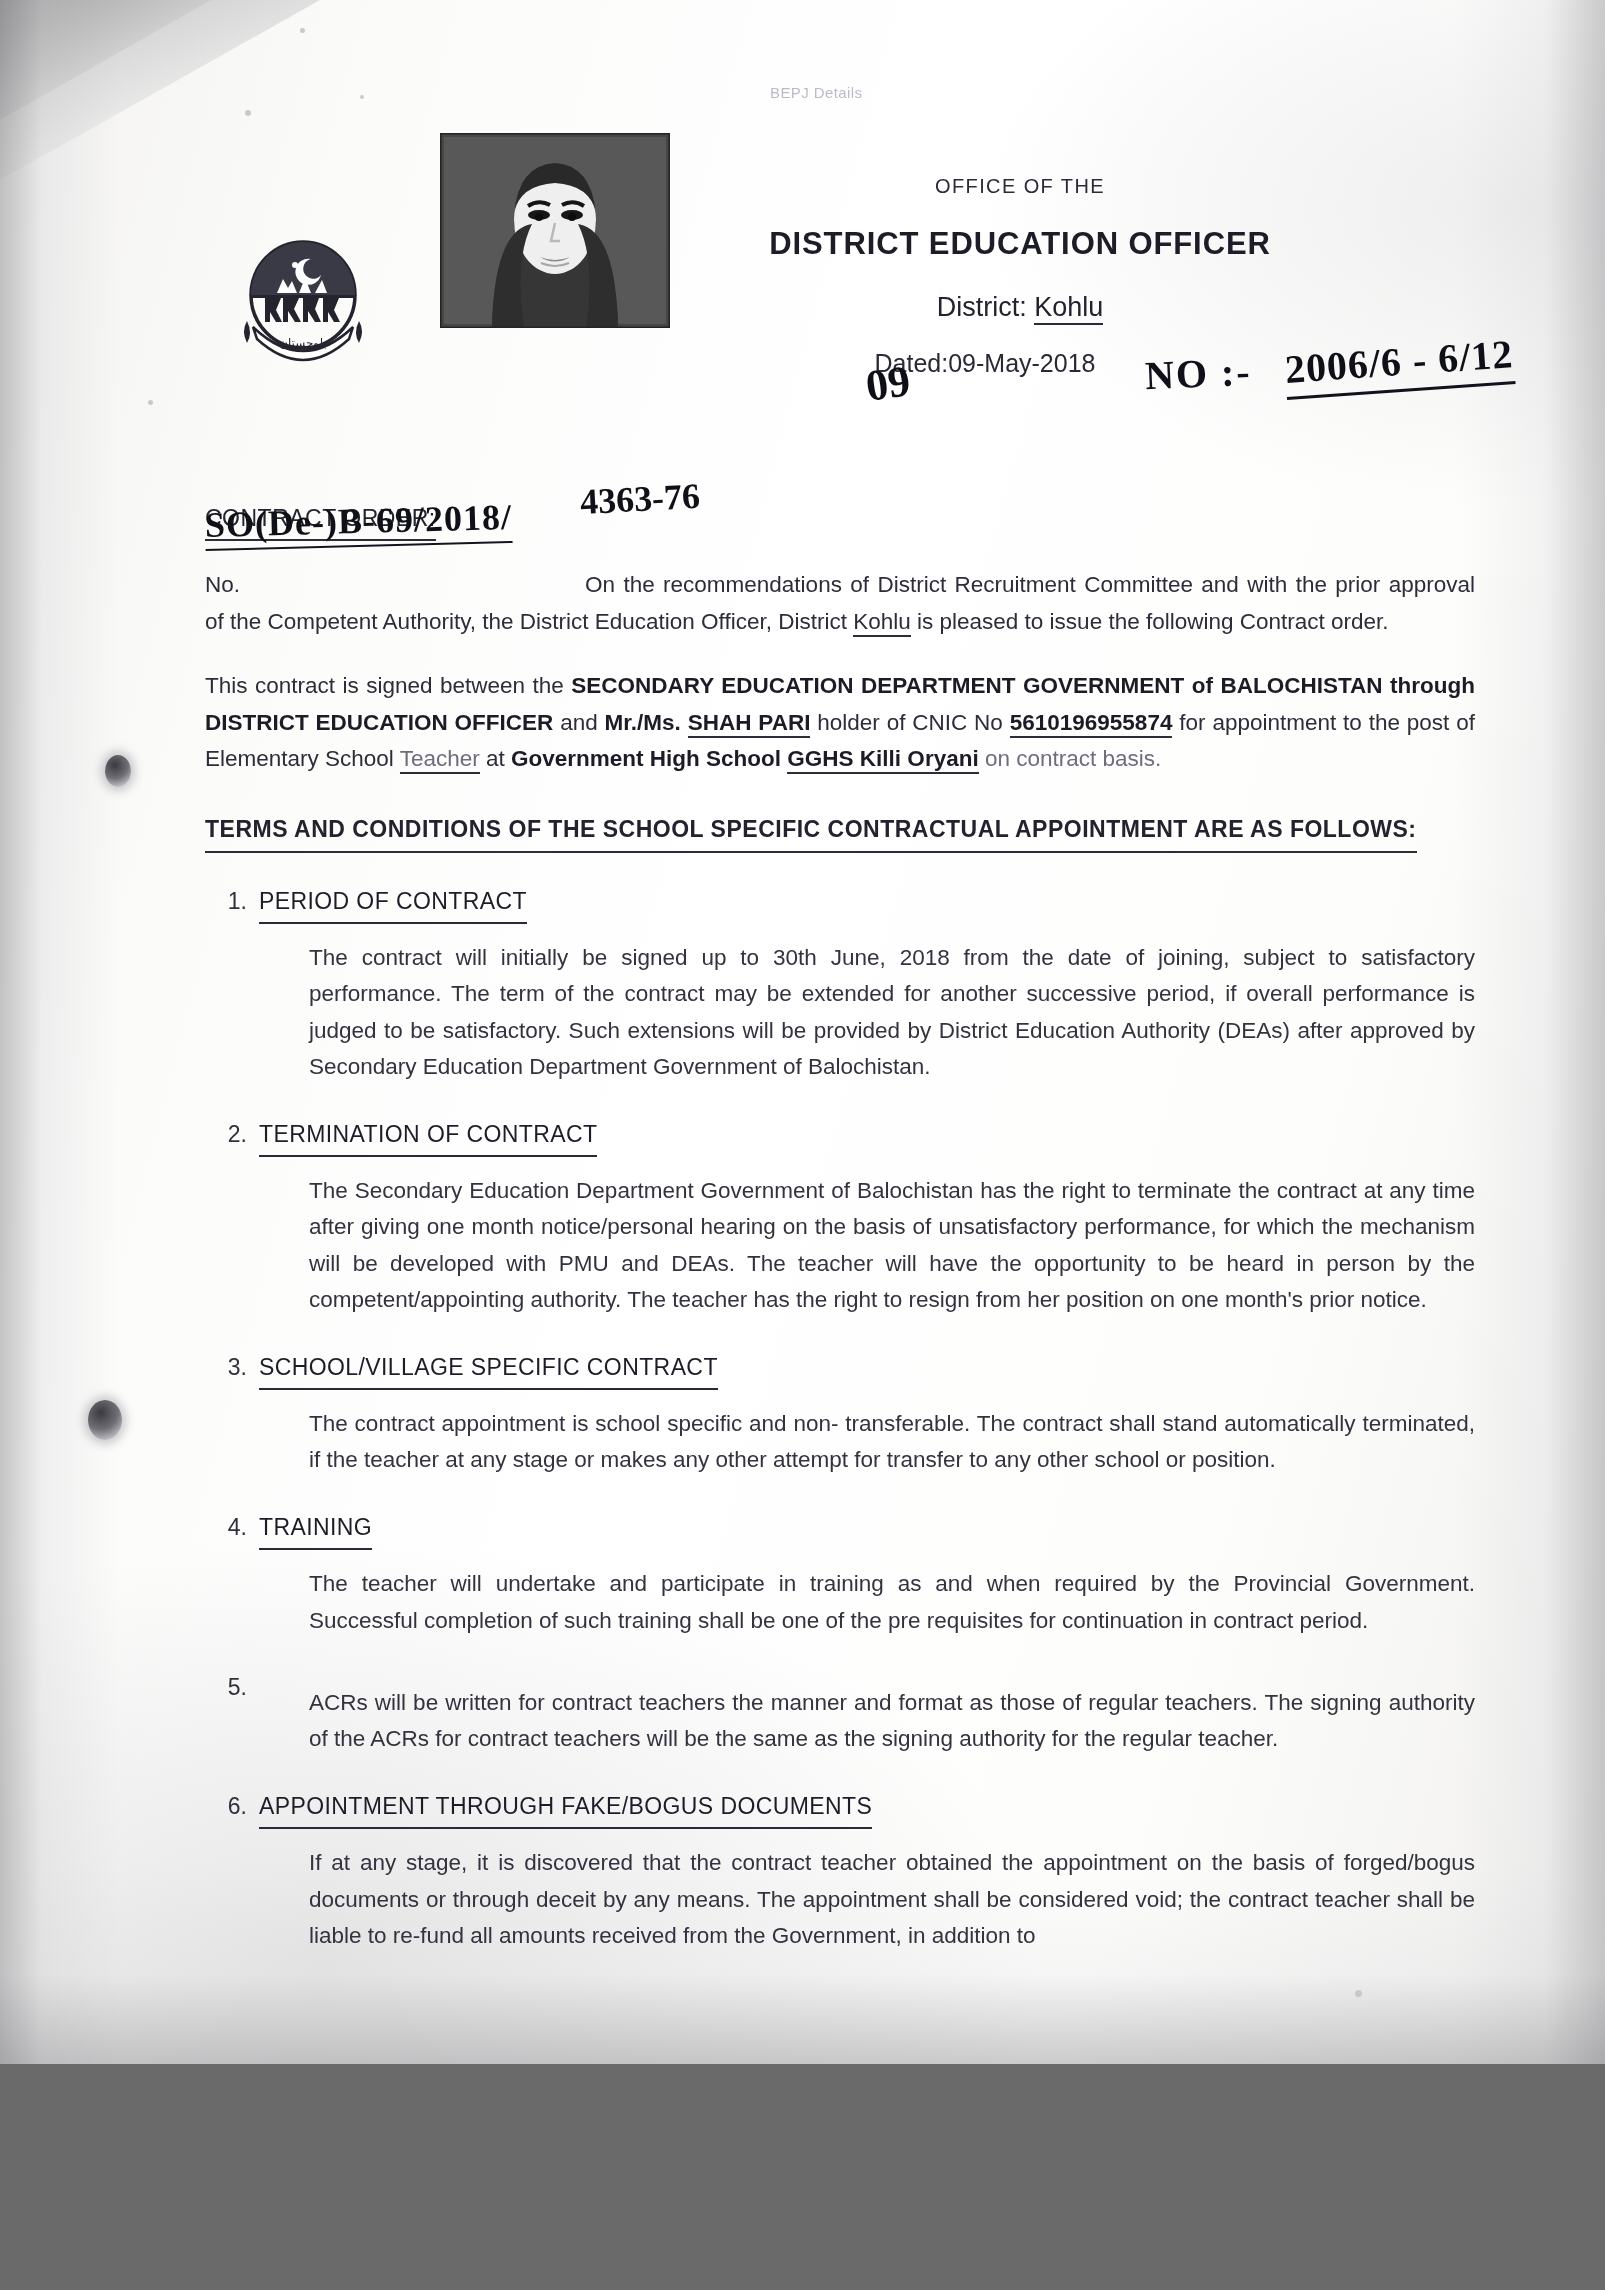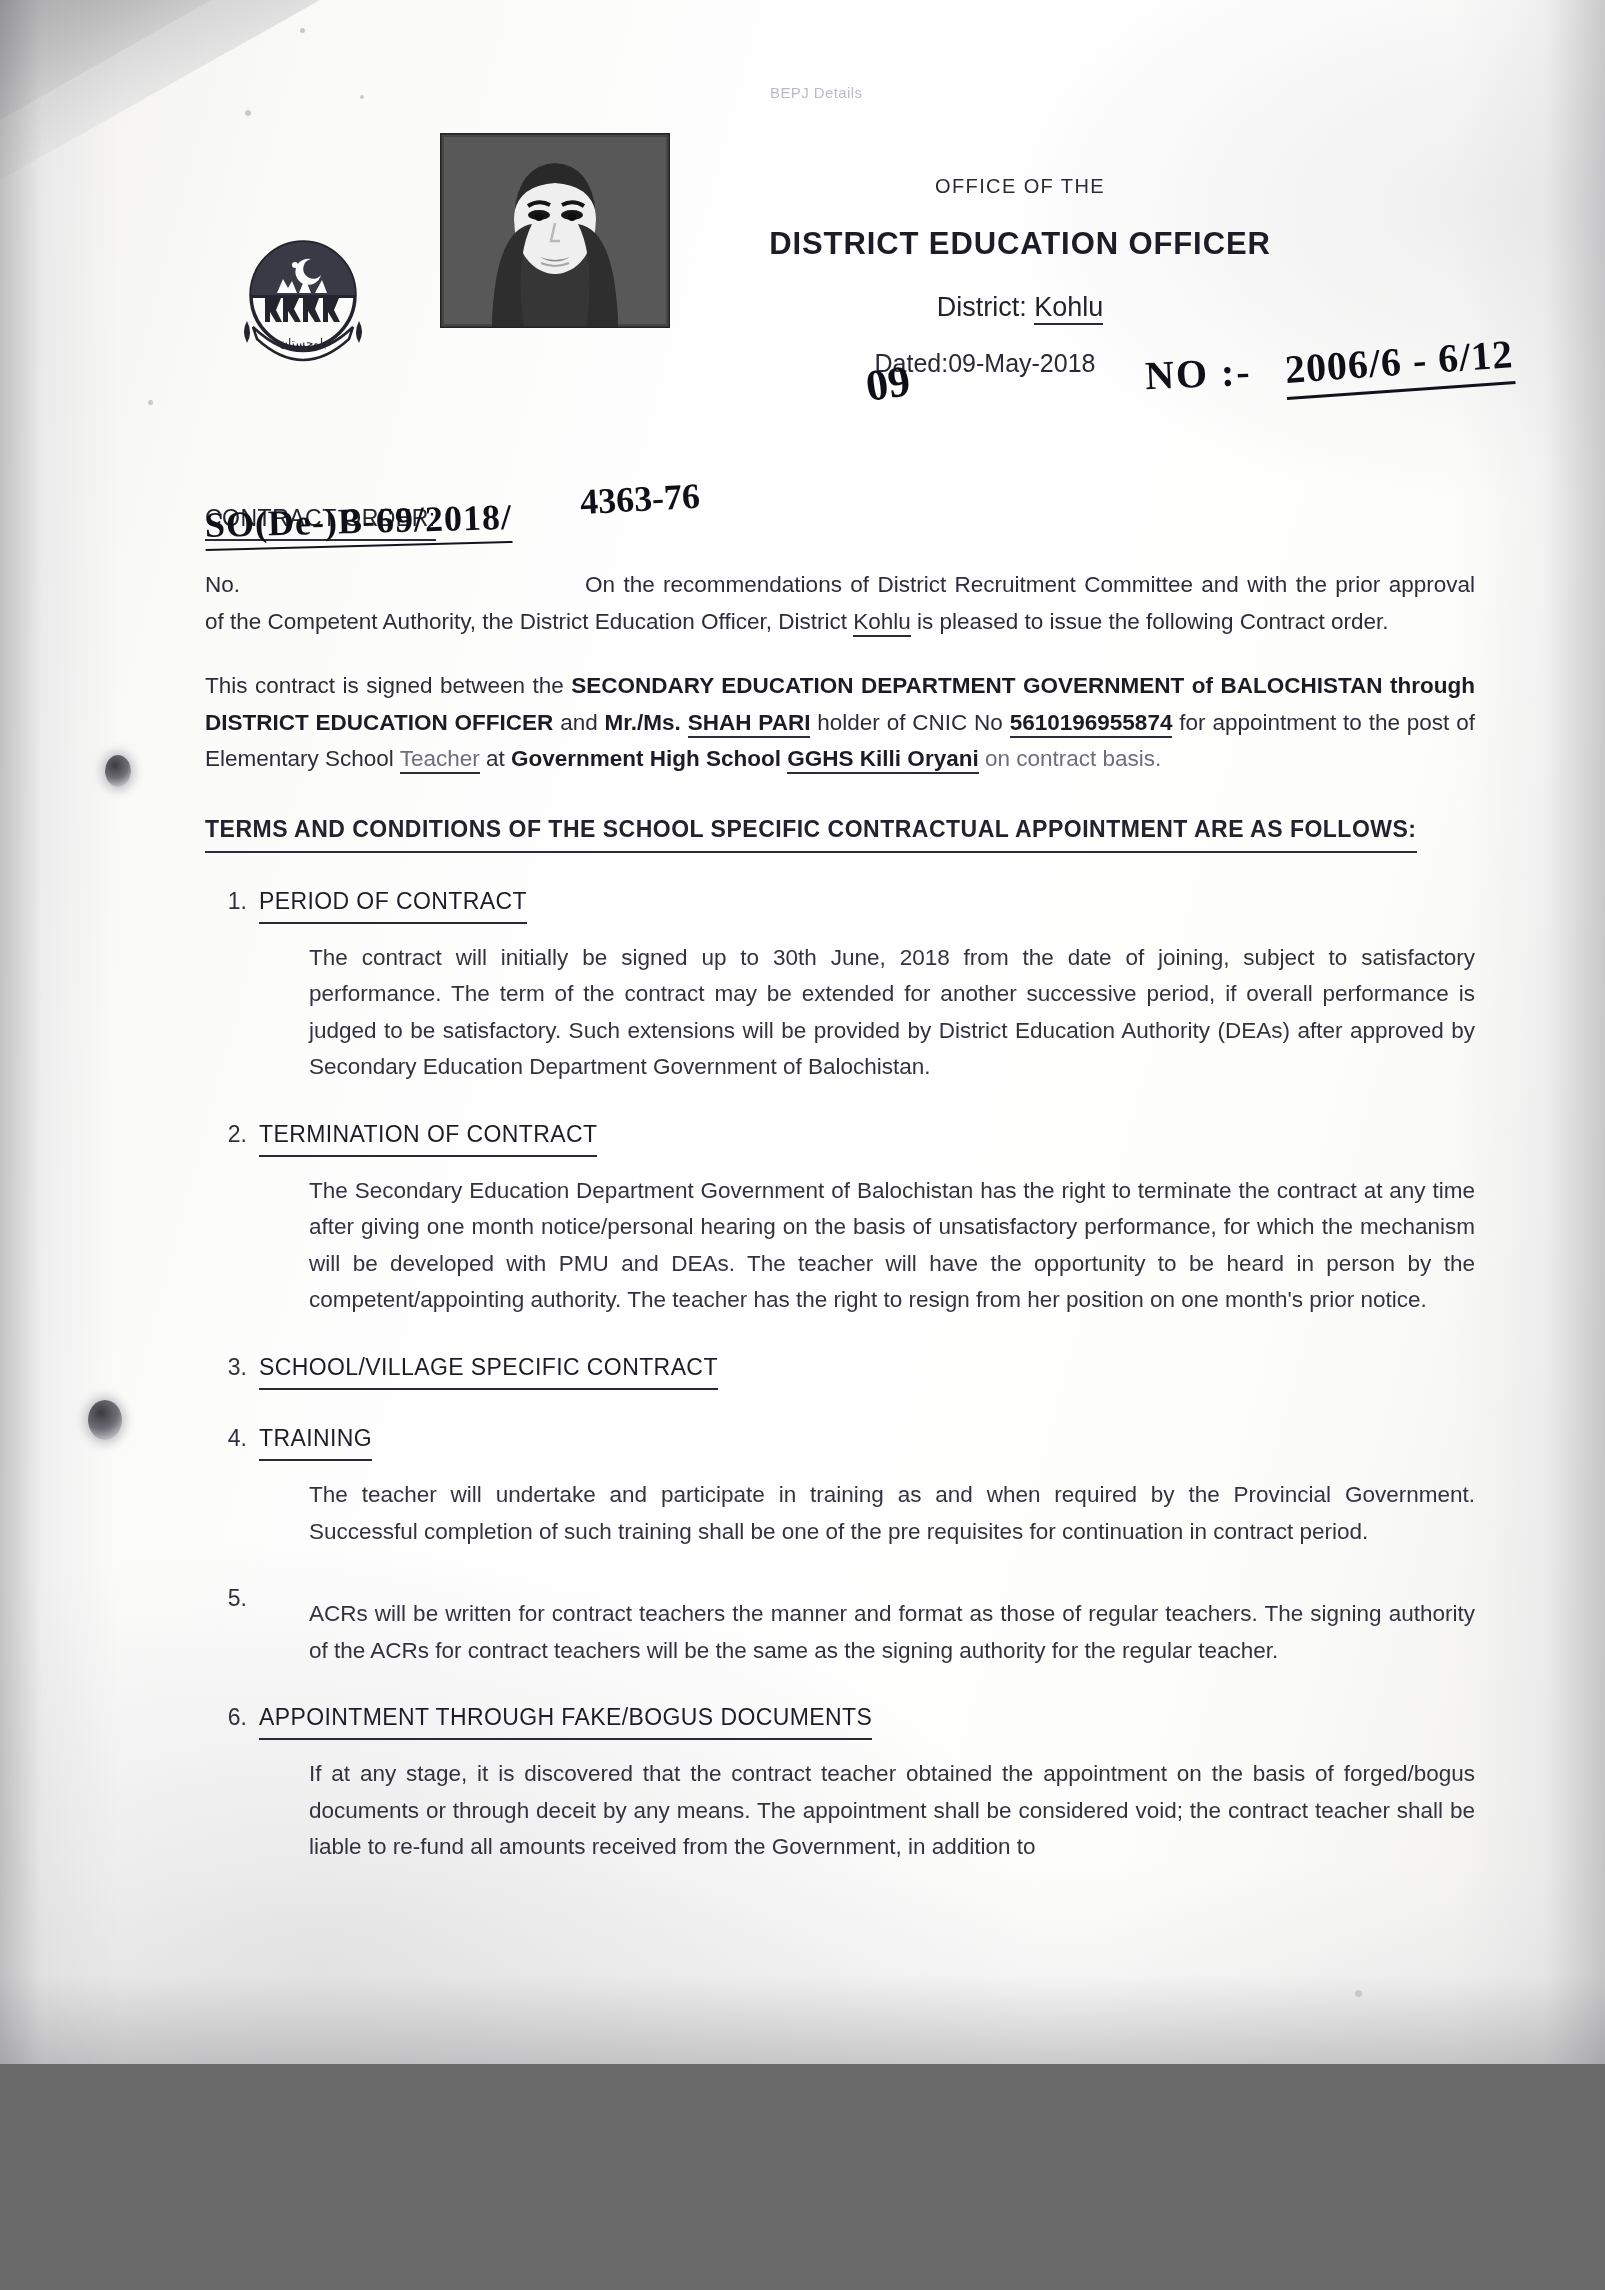--- a/index.html
+++ b/index.html
@@ -263,20 +263,21 @@
         <div class="n">2.</div>
         <div class="t">
           <span class="itemhead faded">TERMINATION OF CONTRACT</span>
           <div class="itembody">The Secondary Education Department Government of Balochistan has the right to terminate the contract at any time after giving one month notice/personal hearing on the basis of unsatisfactory performance, for which the mechanism will be developed with PMU and DEAs. The teacher will have the opportunity to be heard in person by the competent/appointing authority. The teacher has the right to resign from her position on one month's prior notice.</div>
         </div>
       </li>
       <li class="numrow">
         <div class="n">3.</div>
         <div class="t">
           <span class="itemhead">SCHOOL/VILLAGE SPECIFIC CONTRACT</span>
+          <div class="itembody">The contract appointment is school specific and non- transferable. The contract shall stand automatically terminated, if the teacher at any stage or makes any other attempt for transfer to any other school or position.</div>
         </div>
       </li>
       <li class="numrow">
         <div class="n">4.</div>
         <div class="t">
           <span class="itemhead">TRAINING</span>
           <div class="itembody faded">The teacher will undertake and participate in training as and when required by the Provincial Government. Successful completion of such training shall be one of the pre requisites for continuation in contract period.</div>
         </div>
       </li>
       <li class="numrow">

